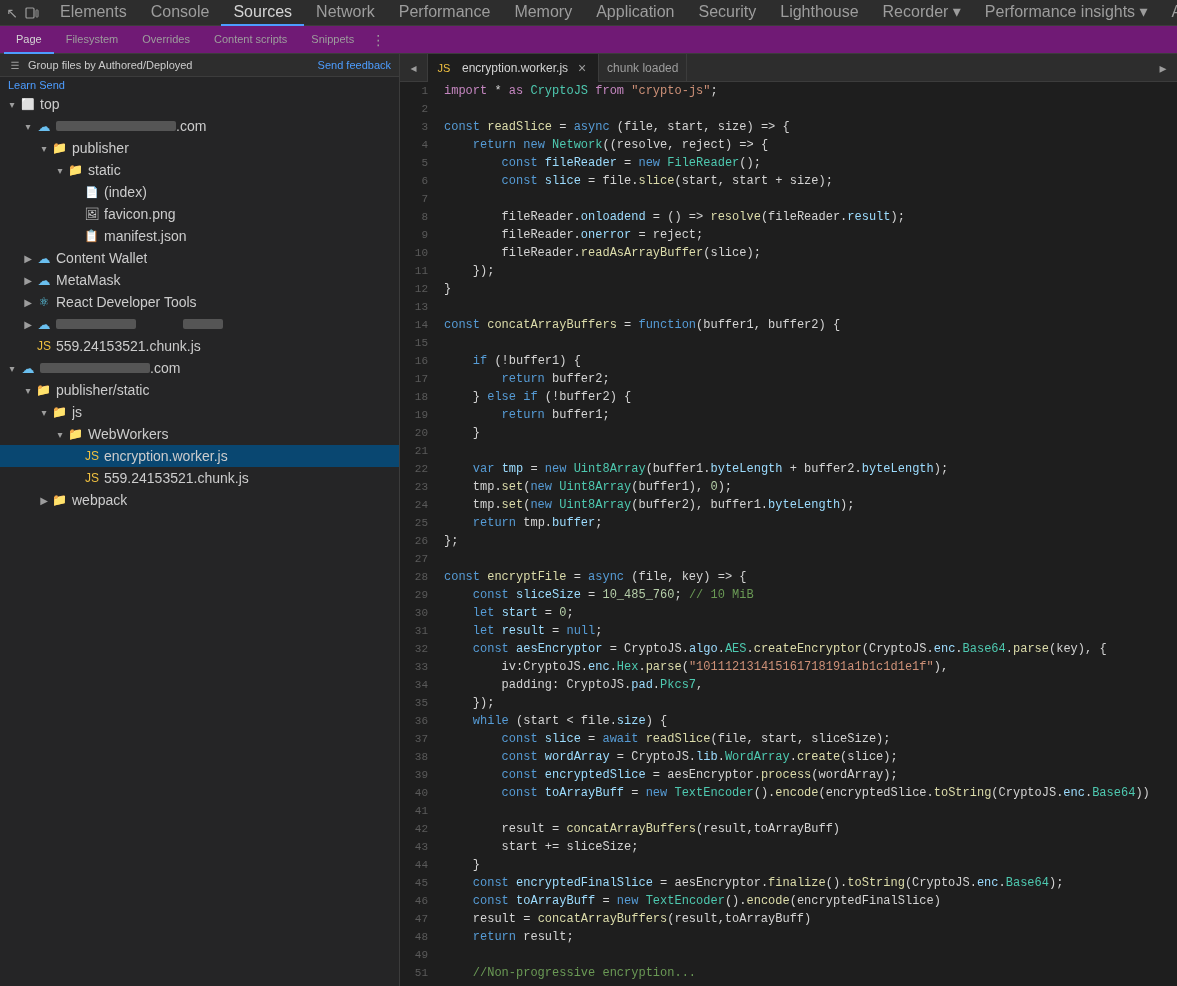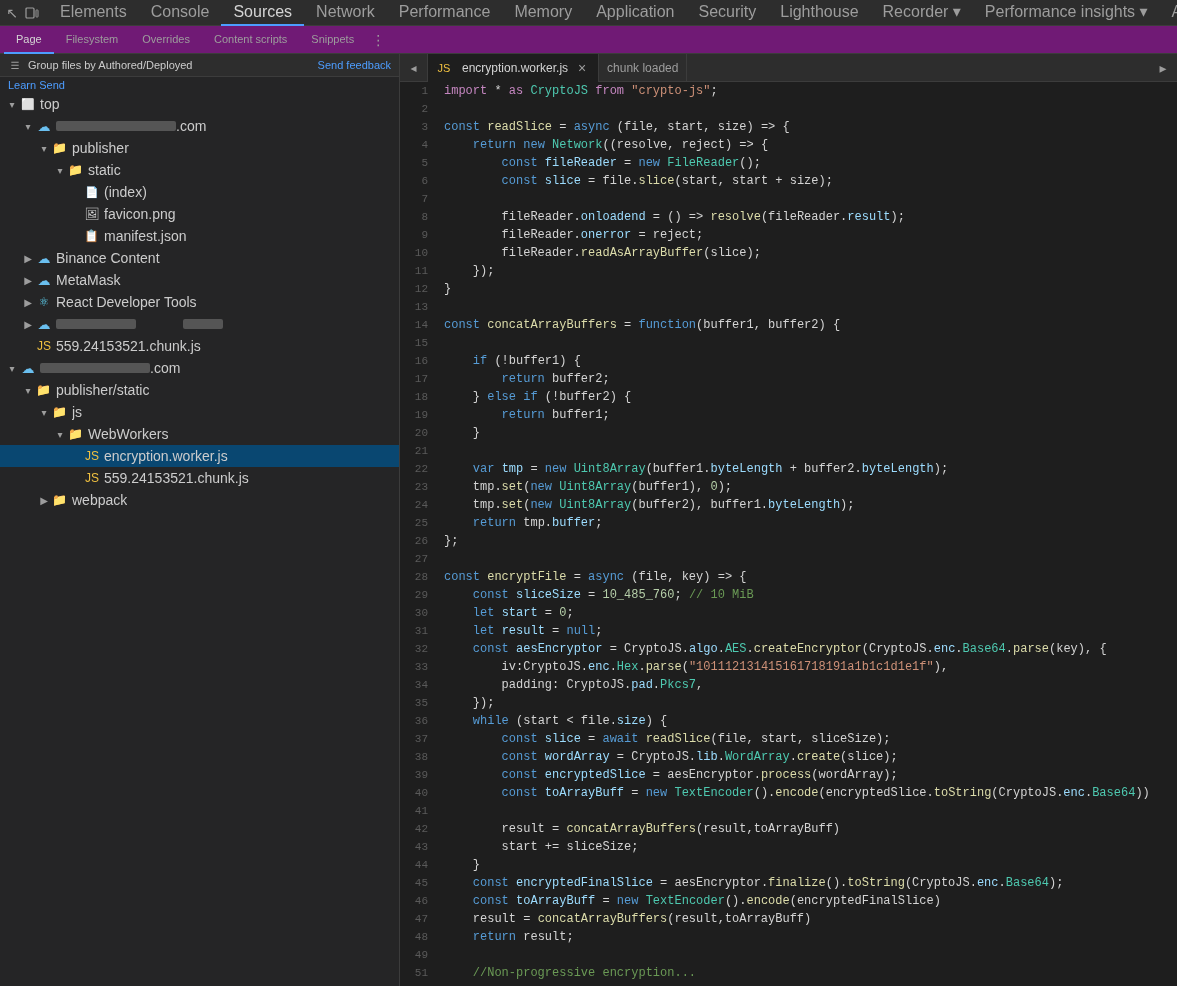--- a/index.html
+++ b/index.html
@@ -351,21 +351,21 @@
 
       <div class="tree-item" style="padding-left:68px;">
         <span class="tree-indent"></span>
         <span class="tree-icon json-icon">📋</span>
         <span class="tree-label">manifest.json</span>
       </div>
 
       <div class="tree-item" style="padding-left:20px;">
         <span class="tree-arrow">▶</span>
         <span class="tree-icon cloud-icon">☁</span>
-        <span class="tree-label">Binance Content</span>
+        <span class="tree-label">Content Wallet</span>
       </div>
 
       <div class="tree-item" style="padding-left:20px;">
         <span class="tree-arrow">▶</span>
         <span class="tree-icon cloud-icon">☁</span>
         <span class="tree-label">MetaMask</span>
       </div>
 
       <div class="tree-item" style="padding-left:20px;">
         <span class="tree-arrow">▶</span>

